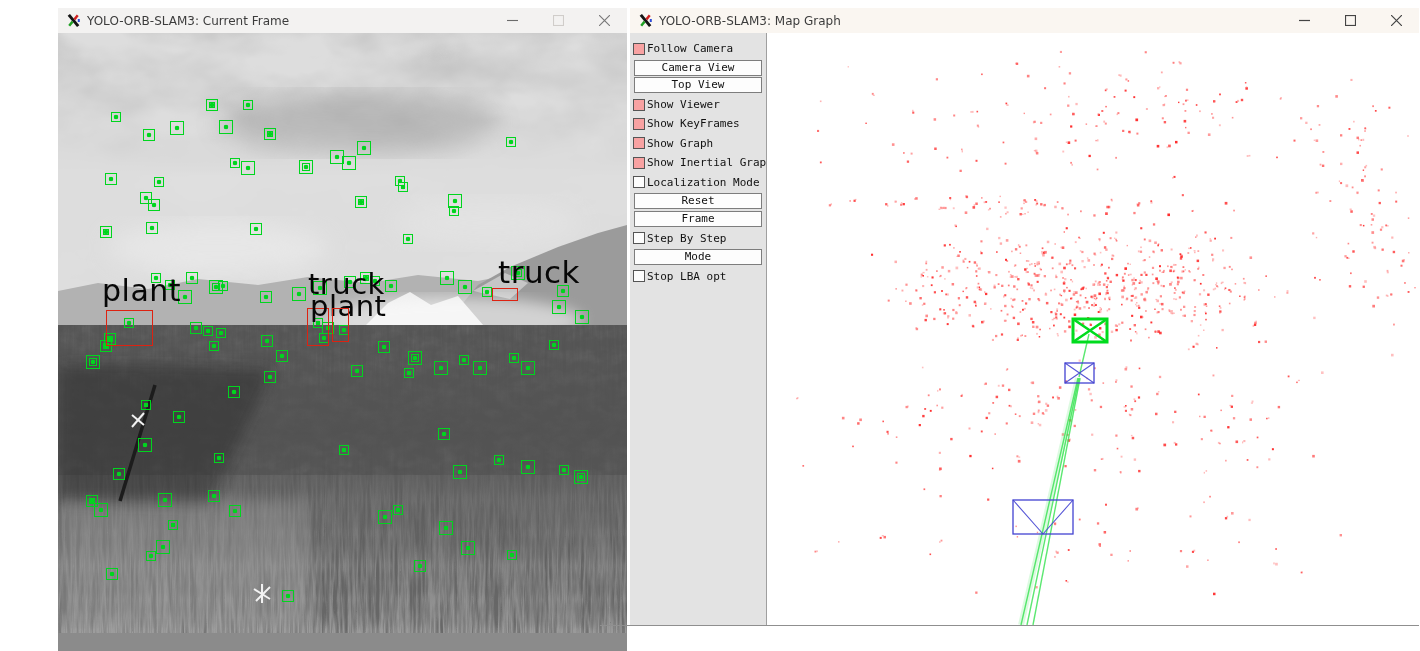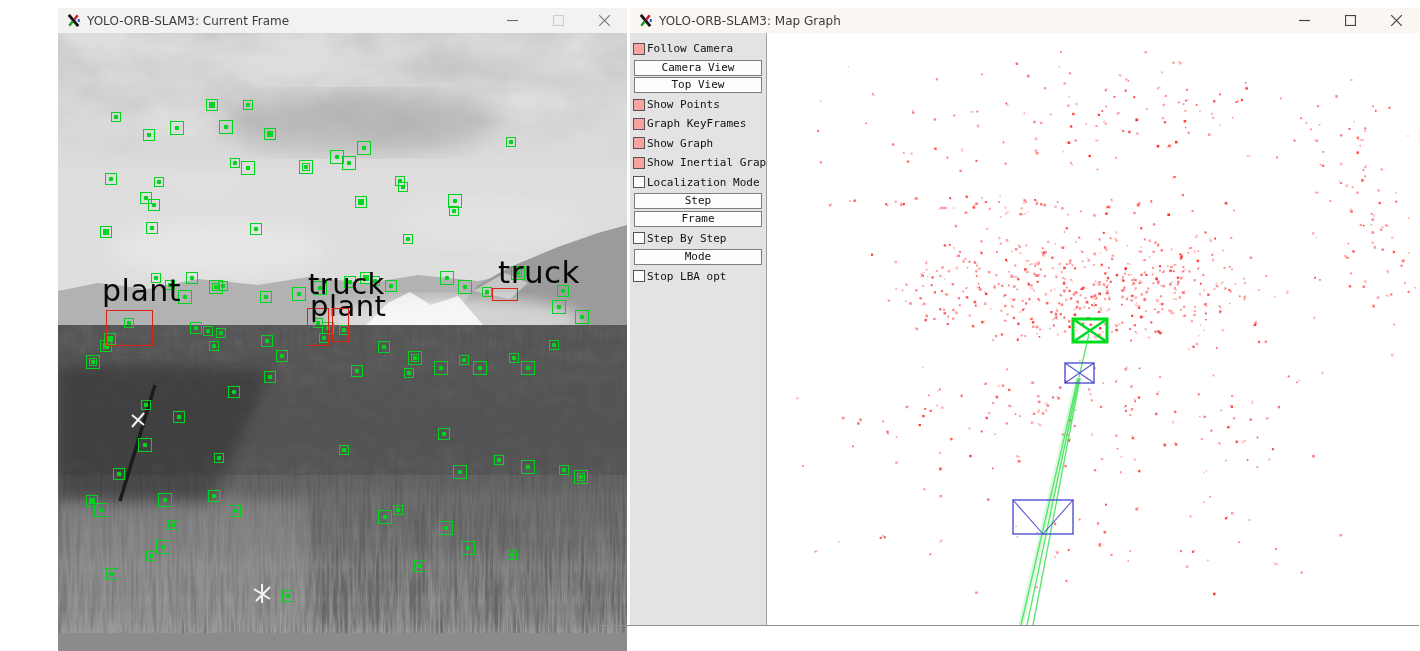--- a/index.html
+++ b/index.html
@@ -291,39 +291,39 @@
   <div id="right-content">
     <div id="control-panel">
         <div class="panel-row">
           <span class="cbx checked"></span>
           <span>Follow Camera</span>
         </div>
         <div class="panel-btn">Camera View</div>
         <div class="panel-btn">Top View</div>
         <div class="panel-row">
           <span class="cbx checked"></span>
-          <span>Show Points</span>
+          <span>Show Viewer</span>
         </div>
         <div class="panel-row">
           <span class="cbx checked"></span>
-          <span>Graph KeyFrames</span>
+          <span>Show KeyFrames</span>
         </div>
         <div class="panel-row">
           <span class="cbx checked"></span>
           <span>Show Graph</span>
         </div>
         <div class="panel-row">
           <span class="cbx checked"></span>
           <span>Show Inertial Graph</span>
         </div>
         <div class="panel-row">
           <span class="cbx"></span>
           <span>Localization Mode</span>
         </div>
-        <div class="panel-btn">Step</div>
+        <div class="panel-btn">Reset</div>
         <div class="panel-btn">Frame</div>
         <div class="panel-row">
           <span class="cbx"></span>
           <span>Step By Step</span>
         </div>
         <div class="panel-btn">Mode</div>
         <div class="panel-row">
           <span class="cbx"></span>
           <span>Stop LBA opt</span>
         </div>

